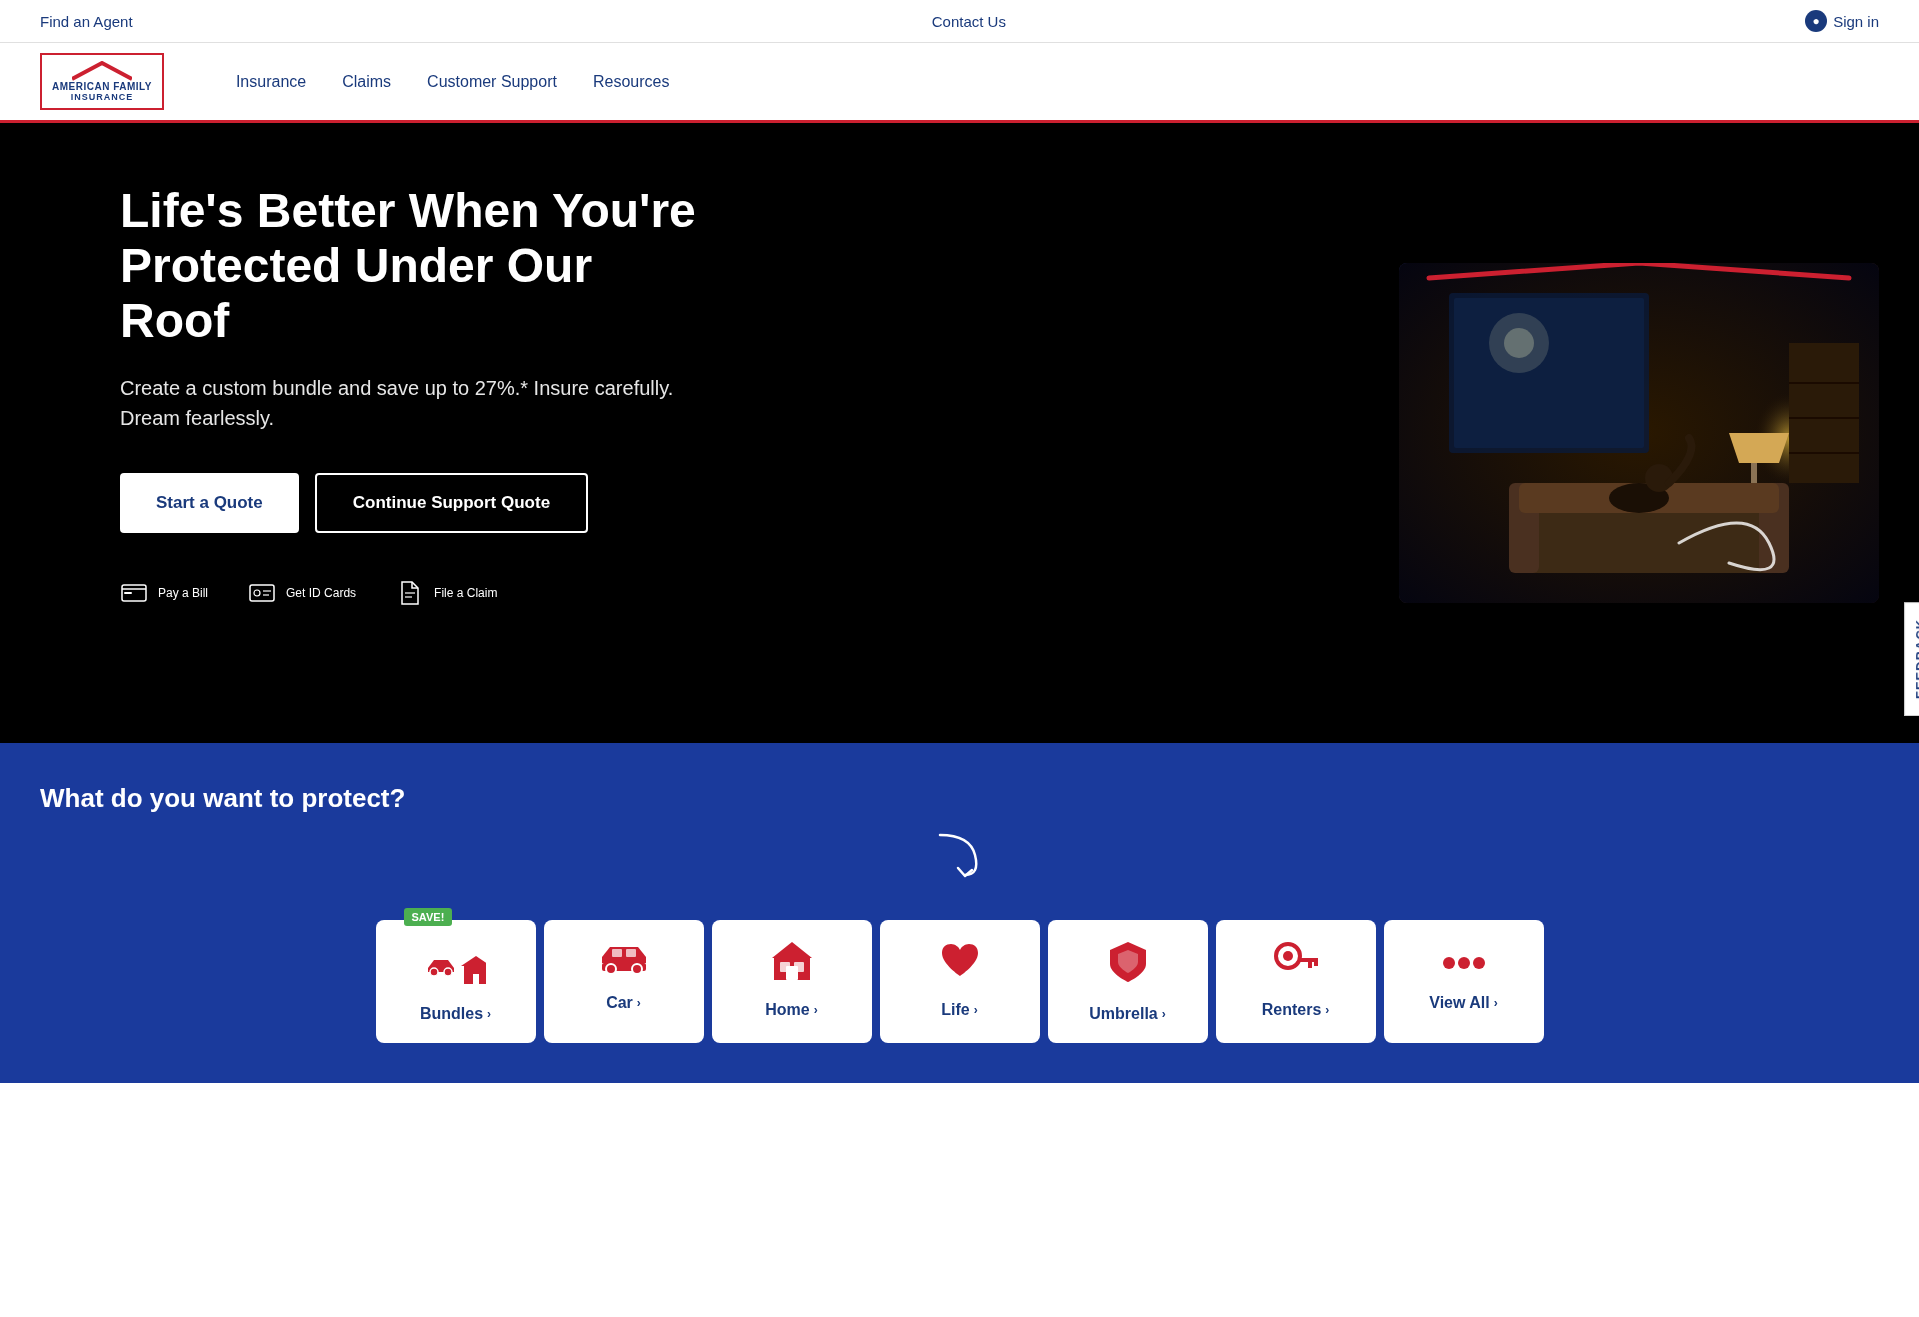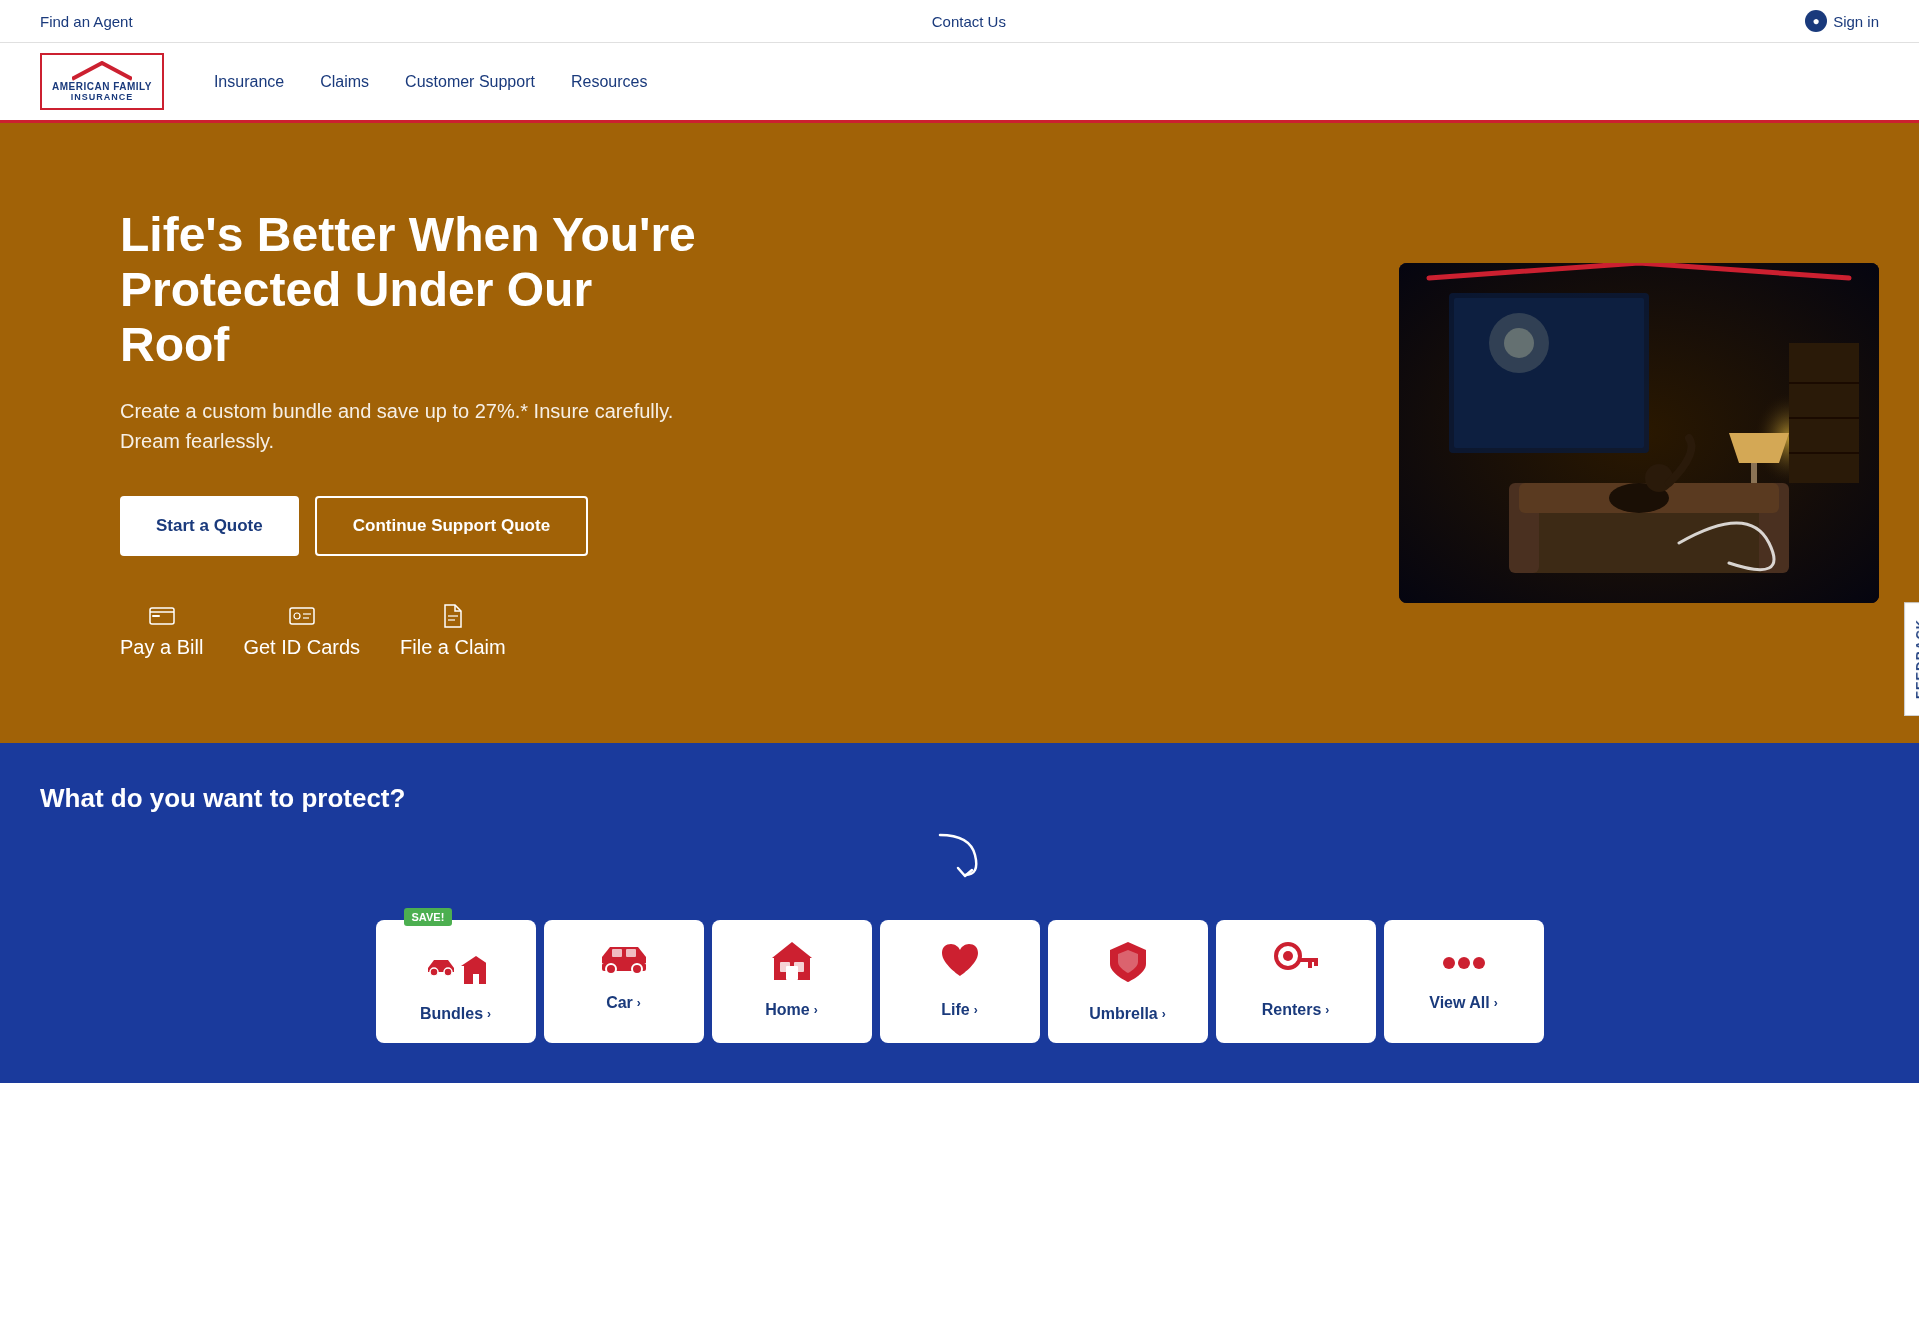--- a/index.html
+++ b/index.html
@@ -47,21 +47,21 @@
       display: flex;
       align-items: center;
       padding: 0 40px;
       background: #fff;
       border-bottom: 3px solid #cc2030;
       height: 80px;
     }
     .logo-area {
       display: flex;
       align-items: flex-start;
-      margin-right: 50px;
+      margin-right: 72px;
     }
     .logo-box {
       border: 2px solid #cc2030;
       padding: 6px 10px;
       display: flex;
       flex-direction: column;
       align-items: center;
     }
     .logo-roof {
       width: 60px;
@@ -119,25 +119,24 @@
       background: none;
       border: none;
       color: #1a3a7c;
       font-size: 16px;
       font-weight: 500;
       cursor: pointer;
     }
 
     
     .hero {
-      background: #a16207;
+      background: #000000;
       min-height: 620px;
       padding: 60px 40px 60px 120px;
       display: flex;
-      align-items: center;
       position: relative;
       overflow: hidden;
     }
     .hero-content {
       max-width: 580px;
       color: white;
       z-index: 2;
     }
     .hero-title {
       font-size: 48px;
@@ -180,24 +179,23 @@
     .hero-links {
       display: flex;
       gap: 40px;
     }
     .hero-link {
       display: flex;
       align-items: center;
       gap: 10px;
       color: white;
       text-decoration: none;
-      font-size: 20px;
+      font-size: 12px;
       font-weight: 500;
       cursor: pointer;
-      flex-direction: column;
     }
     .hero-link-icon {
       width: 28px;
       height: 20px;
       display: flex;
       align-items: center;
       justify-content: center;
     }
 
     

